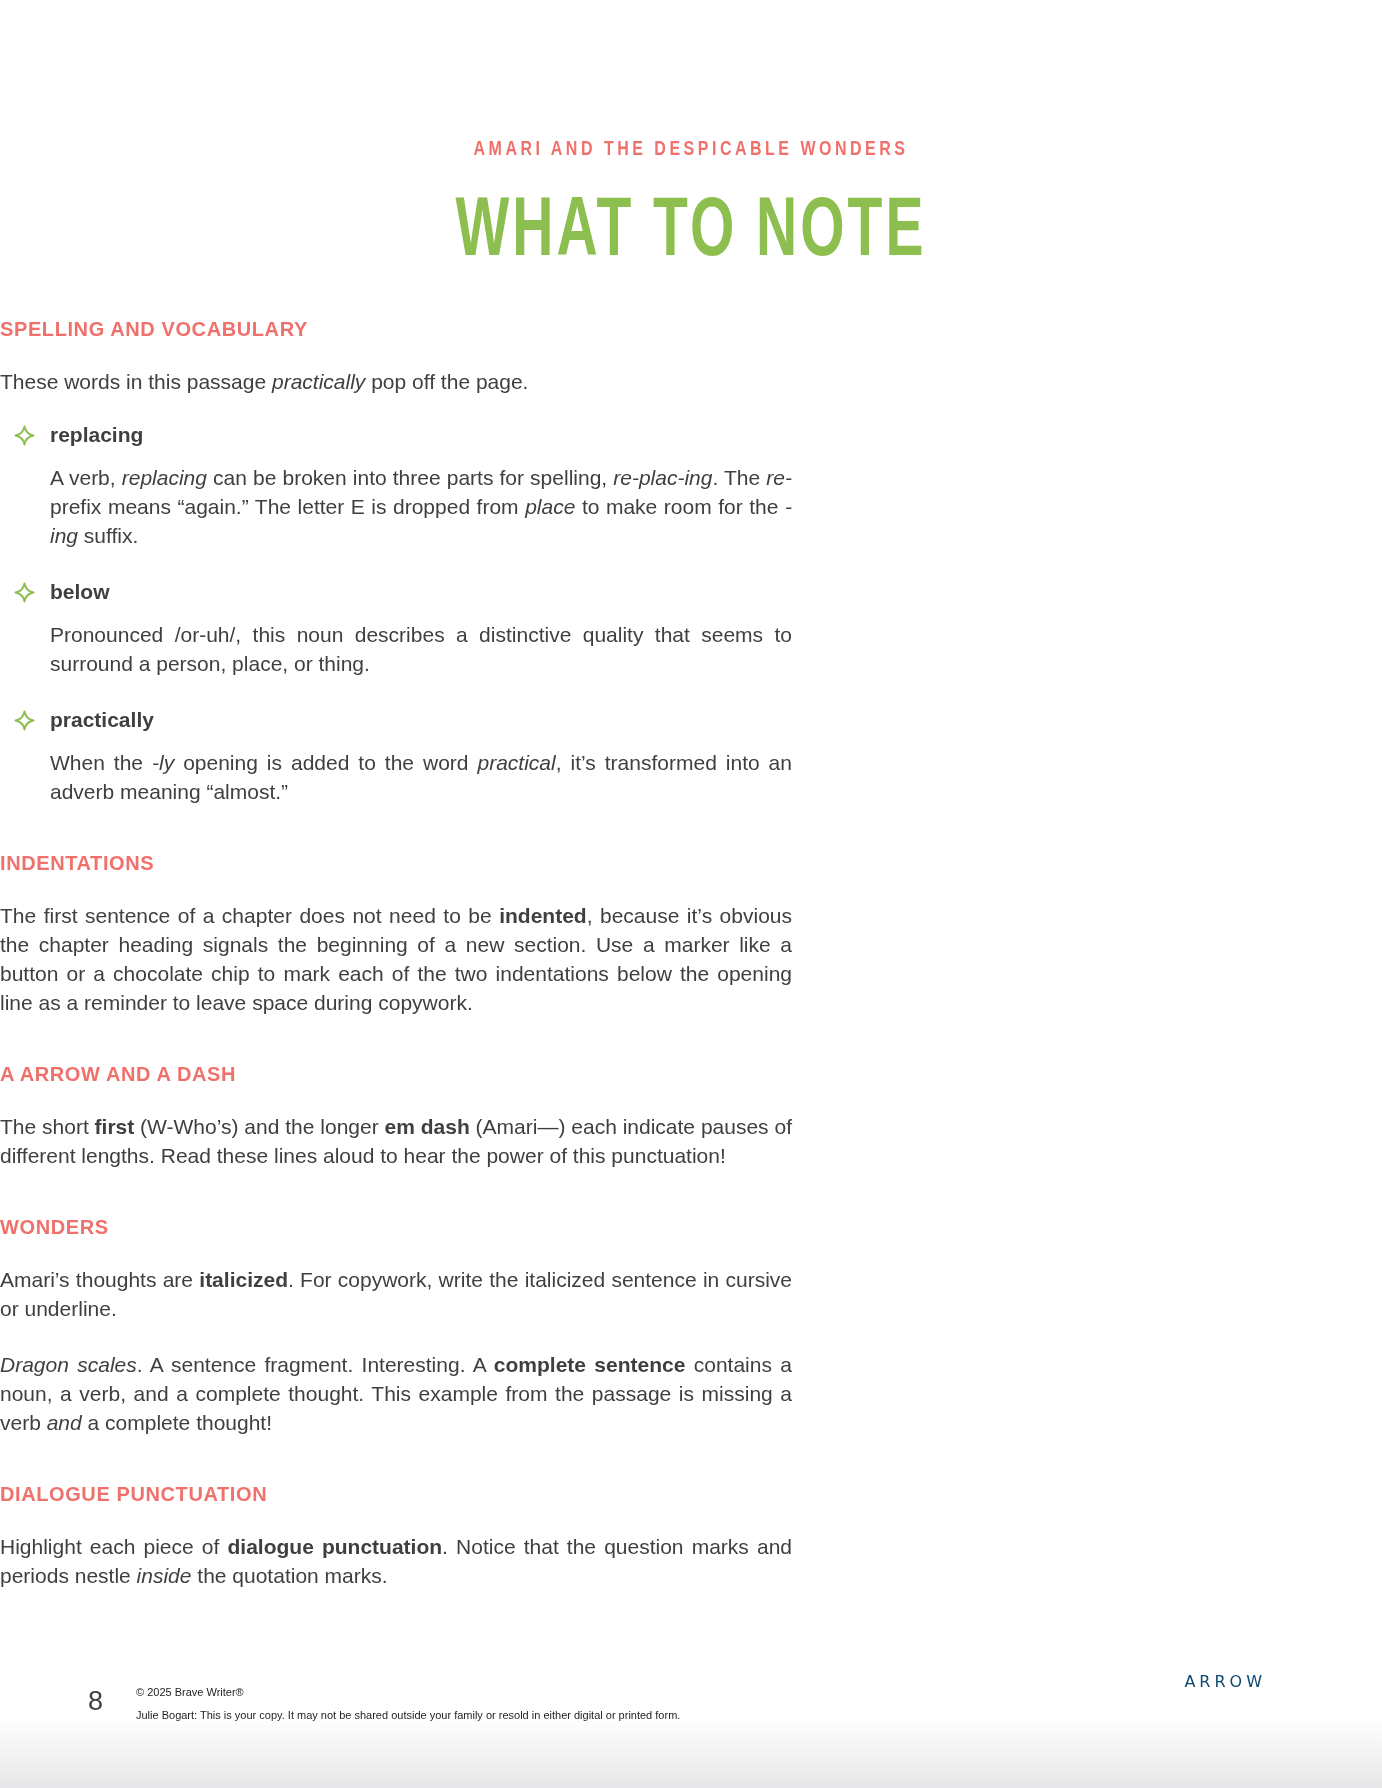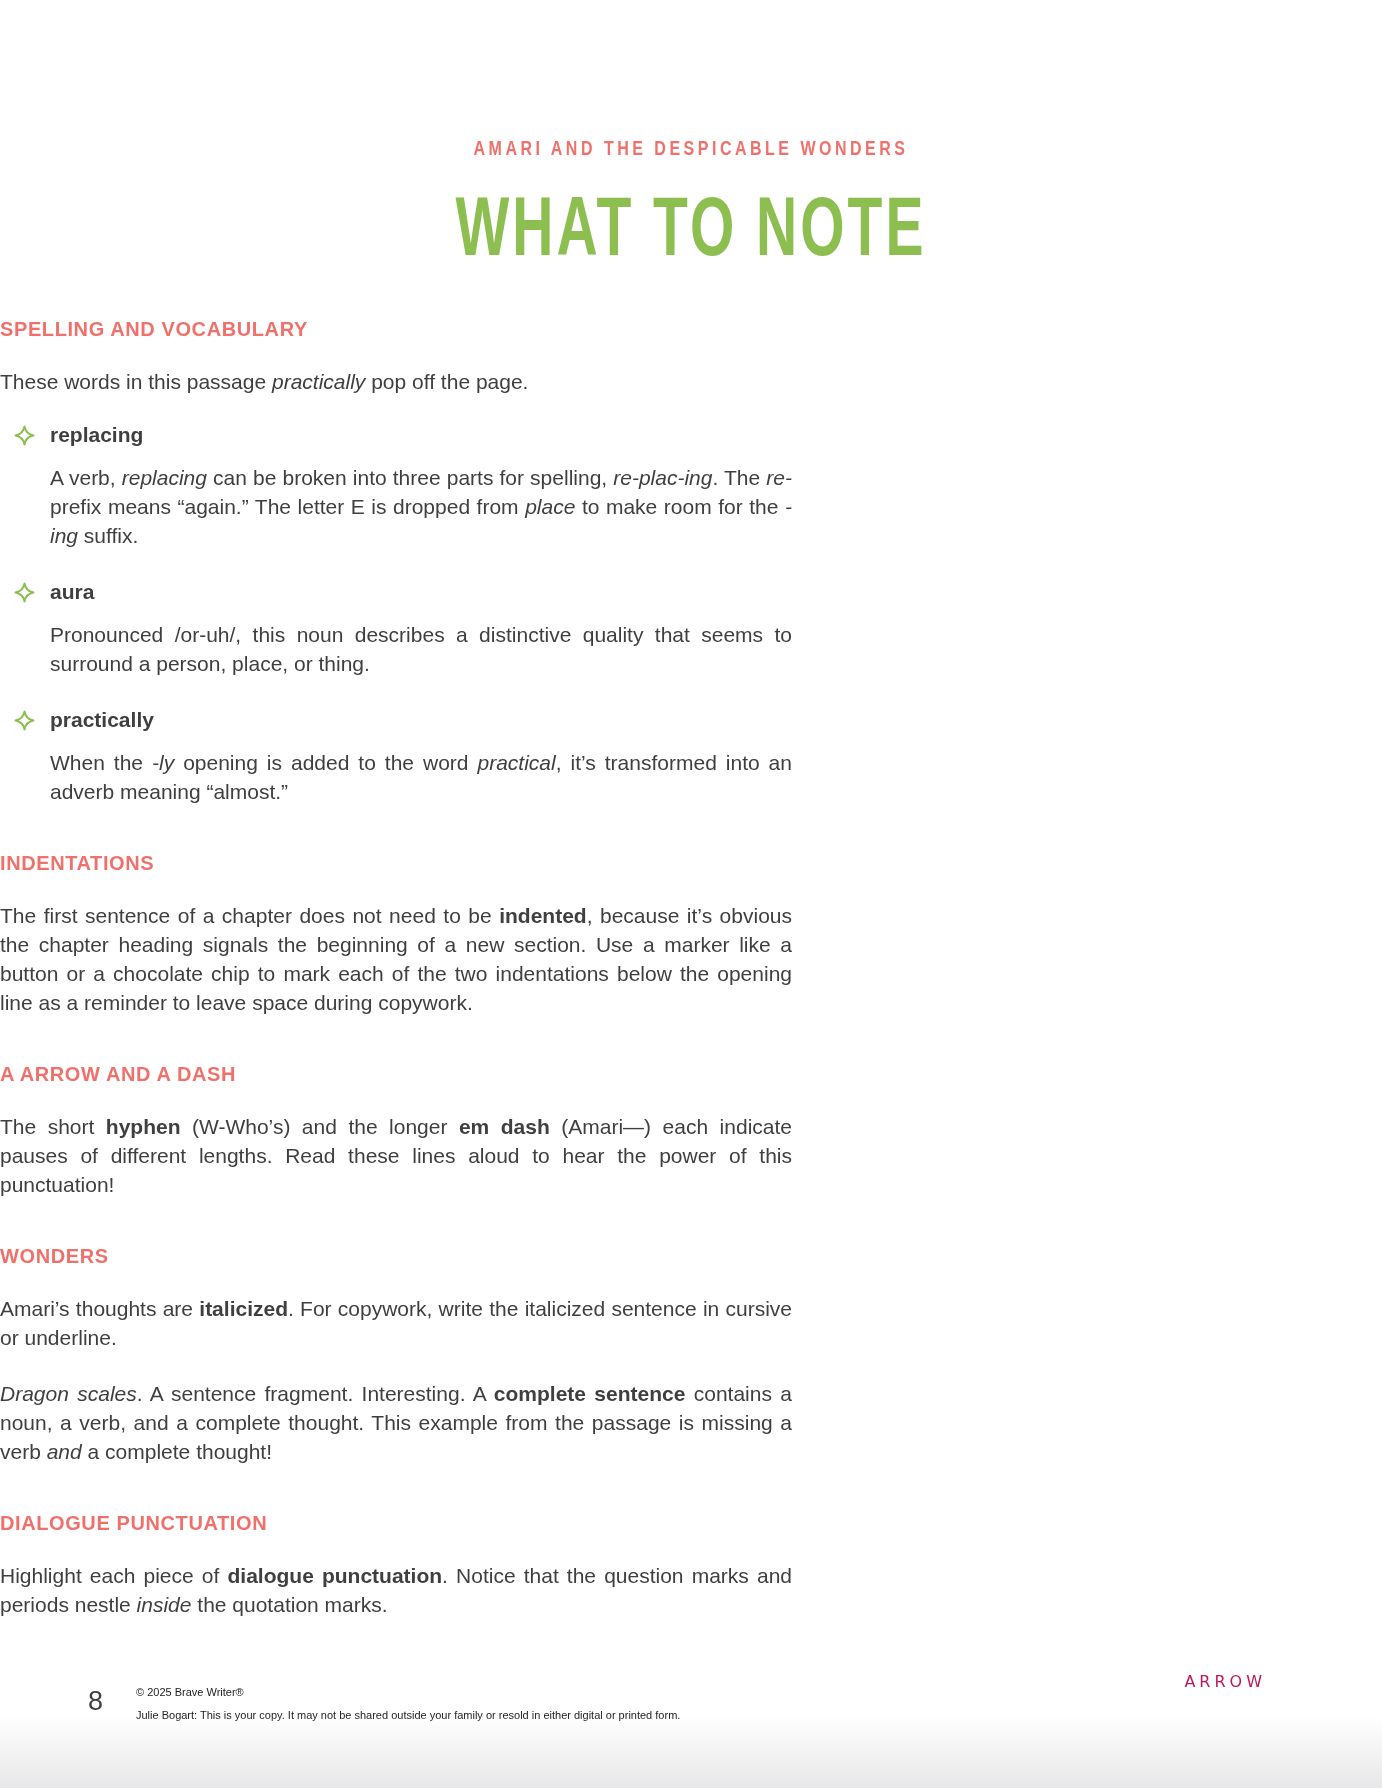--- a/index.html
+++ b/index.html
@@ -42,21 +42,21 @@
   .vocab-item{display:flex;align-items:center;gap:15px;padding-left:14px;margin:2px 0 16px 0;}
   .vocab-term{font-weight:700;font-size:21px;}
   .diamond{width:21px;height:21px;flex:0 0 auto;}
   .vocab-def{margin:0 0 30px 50px;text-align:justify;}
 
   
   .footer-page-number{position:absolute;left:88px;top:1686px;font-size:27px;color:#3f3f41;}
   .footer-copy{position:absolute;left:136px;top:1681px;font-size:11px;line-height:23px;color:#232323;}
   .footer-brand{
     position:absolute;right:116px;top:1672px;font-size:16px;letter-spacing:4px;
-    color:#be185d;font-family:"DejaVu Sans", sans-serif;
+    color:#0c4a6e;font-family:"DejaVu Sans", sans-serif;
   }
   .bottom-band{
     position:absolute;left:0;right:0;bottom:0;height:72px;
     background:linear-gradient(180deg, rgba(232,232,233,0) 0%, #e7e7e9 100%);
   }
 </style>
 </head>
 <body>
 
 <div class="page">
@@ -96,41 +96,41 @@
           <path d="M10.5 1.5 C11.5 7 14 9.5 19.5 10.5 C14 11.5 11.5 14 10.5 19.5 C9.5 14 7 11.5 1.5 10.5 C7 9.5 9.5 7 10.5 1.5 Z" fill="none" stroke="#8CBE50" stroke-width="2" stroke-linejoin="round"></path>
         </svg>
         <span class="vocab-term">replacing</span>
       </div>
       <p class="body-text vocab-def"><span>A verb, </span><span class="italic">replacing</span><span> can be broken into three parts for spelling, </span><span class="italic">re-plac-ing</span><span>. The </span><span class="italic">re-</span><span> prefix means “again.” The letter E is dropped from </span><span class="italic">place</span><span> to make room for the </span><span class="italic">-ing</span><span> suffix.</span></p>
 
       <div class="vocab-item">
         <svg class="diamond" viewBox="0 0 21 21" aria-hidden="true">
           <path d="M10.5 1.5 C11.5 7 14 9.5 19.5 10.5 C14 11.5 11.5 14 10.5 19.5 C9.5 14 7 11.5 1.5 10.5 C7 9.5 9.5 7 10.5 1.5 Z" fill="none" stroke="#8CBE50" stroke-width="2" stroke-linejoin="round"></path>
         </svg>
-        <span class="vocab-term">aura</span>
+        <span class="vocab-term">below</span>
       </div>
       <p class="body-text vocab-def"><span>Pronounced /or-uh/, this noun describes a distinctive quality that seems to surround a person, place, or thing.</span></p>
 
       <div class="vocab-item">
         <svg class="diamond" viewBox="0 0 21 21" aria-hidden="true">
           <path d="M10.5 1.5 C11.5 7 14 9.5 19.5 10.5 C14 11.5 11.5 14 10.5 19.5 C9.5 14 7 11.5 1.5 10.5 C7 9.5 9.5 7 10.5 1.5 Z" fill="none" stroke="#8CBE50" stroke-width="2" stroke-linejoin="round"></path>
         </svg>
         <span class="vocab-term">practically</span>
       </div>
       <p class="body-text vocab-def"><span>When the </span><span class="italic">-ly</span><span> opening is added to the word </span><span class="italic">practical</span><span>, it’s transformed into an adverb meaning “almost.”</span></p>
     </section>
 
     <section>
       <h2 class="section-heading">INDENTATIONS</h2>
       <p class="body-text justify"><span>The first sentence of a chapter does not need to be </span><span class="bold">indented</span><span>, because it’s obvious the chapter heading signals the beginning of a new section. Use a marker like a button or a chocolate chip to mark each of the two indentations below the opening line as a reminder to leave space during copywork.</span></p>
     </section>
 
     <section>
       <h2 class="section-heading">A ARROW AND A DASH</h2>
-      <p class="body-text justify"><span>The short </span><span class="bold">hyphen</span><span> (W-Who’s) and the longer </span><span class="bold">em dash</span><span> (Amari—) each indicate pauses of different lengths. Read these lines aloud to hear the power of this punctuation!</span></p>
+      <p class="body-text justify"><span>The short </span><span class="bold">first</span><span> (W-Who’s) and the longer </span><span class="bold">em dash</span><span> (Amari—) each indicate pauses of different lengths. Read these lines aloud to hear the power of this punctuation!</span></p>
     </section>
 
     <section>
       <h2 class="section-heading">WONDERS</h2>
       <p class="body-text justify"><span>Amari’s thoughts are </span><span class="bold">italicized</span><span>. For copywork, write the italicized sentence in cursive or underline.</span></p>
     </section>
 
     <section>
       <p class="body-text justify"><span class="italic">Dragon scales</span><span>. A sentence fragment. Interesting. A </span><span class="bold">complete sentence</span><span> contains a noun, a verb, and a complete thought. This example from the passage is missing a verb </span><span class="italic">and</span><span> a complete thought!</span></p>
     </section>

